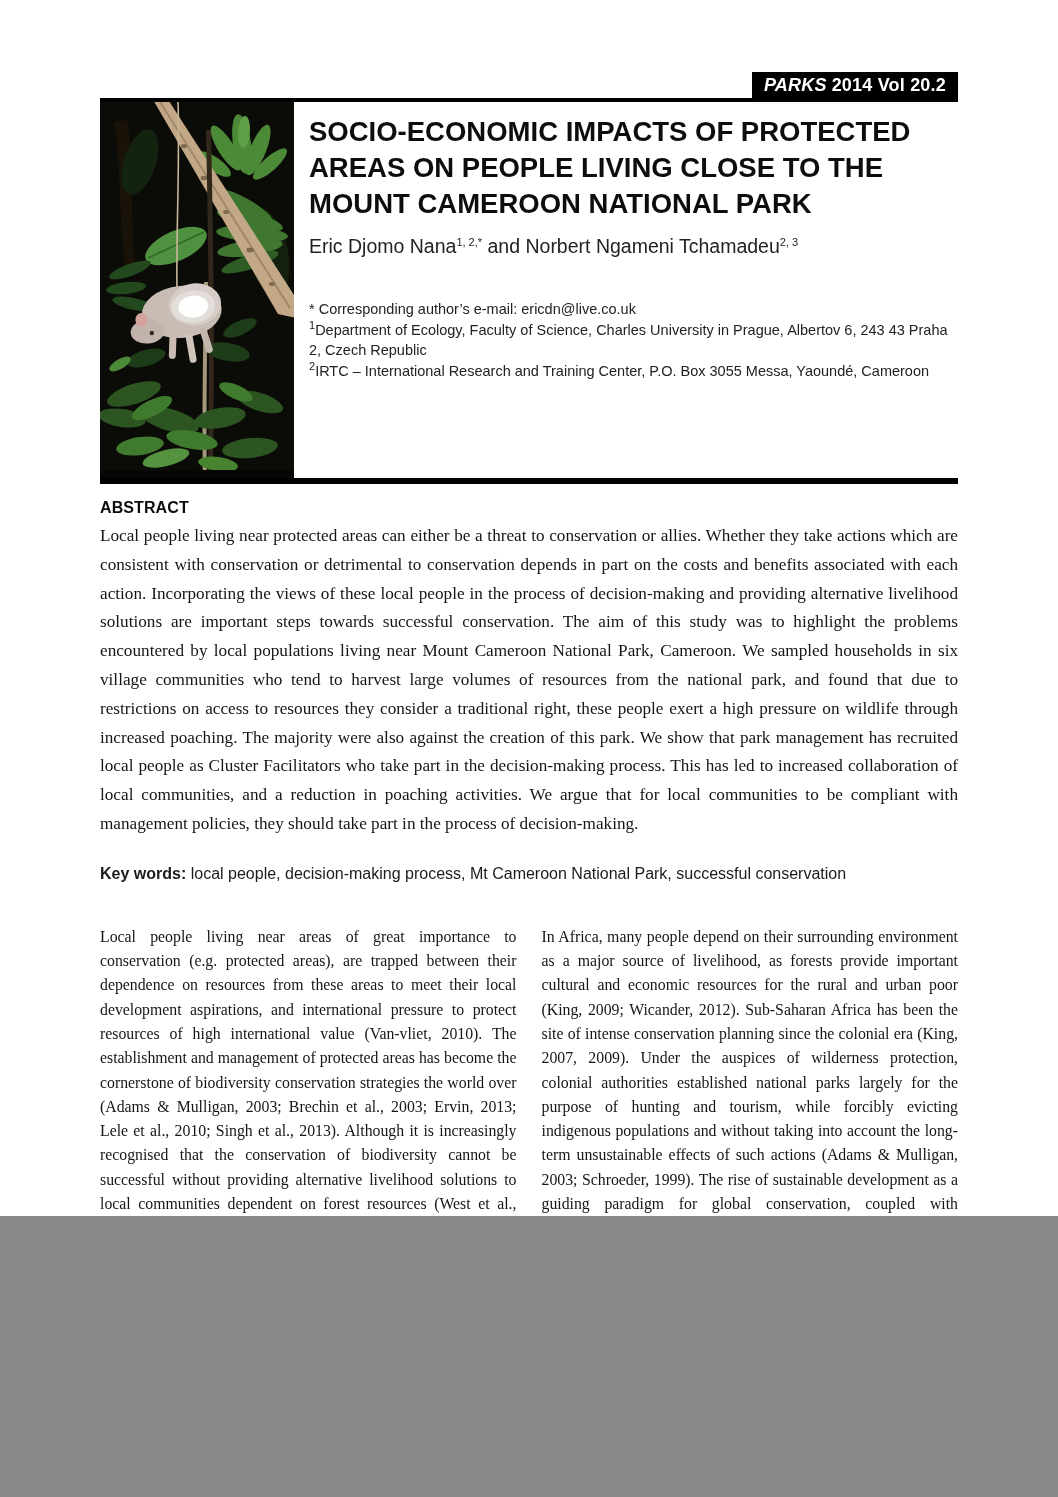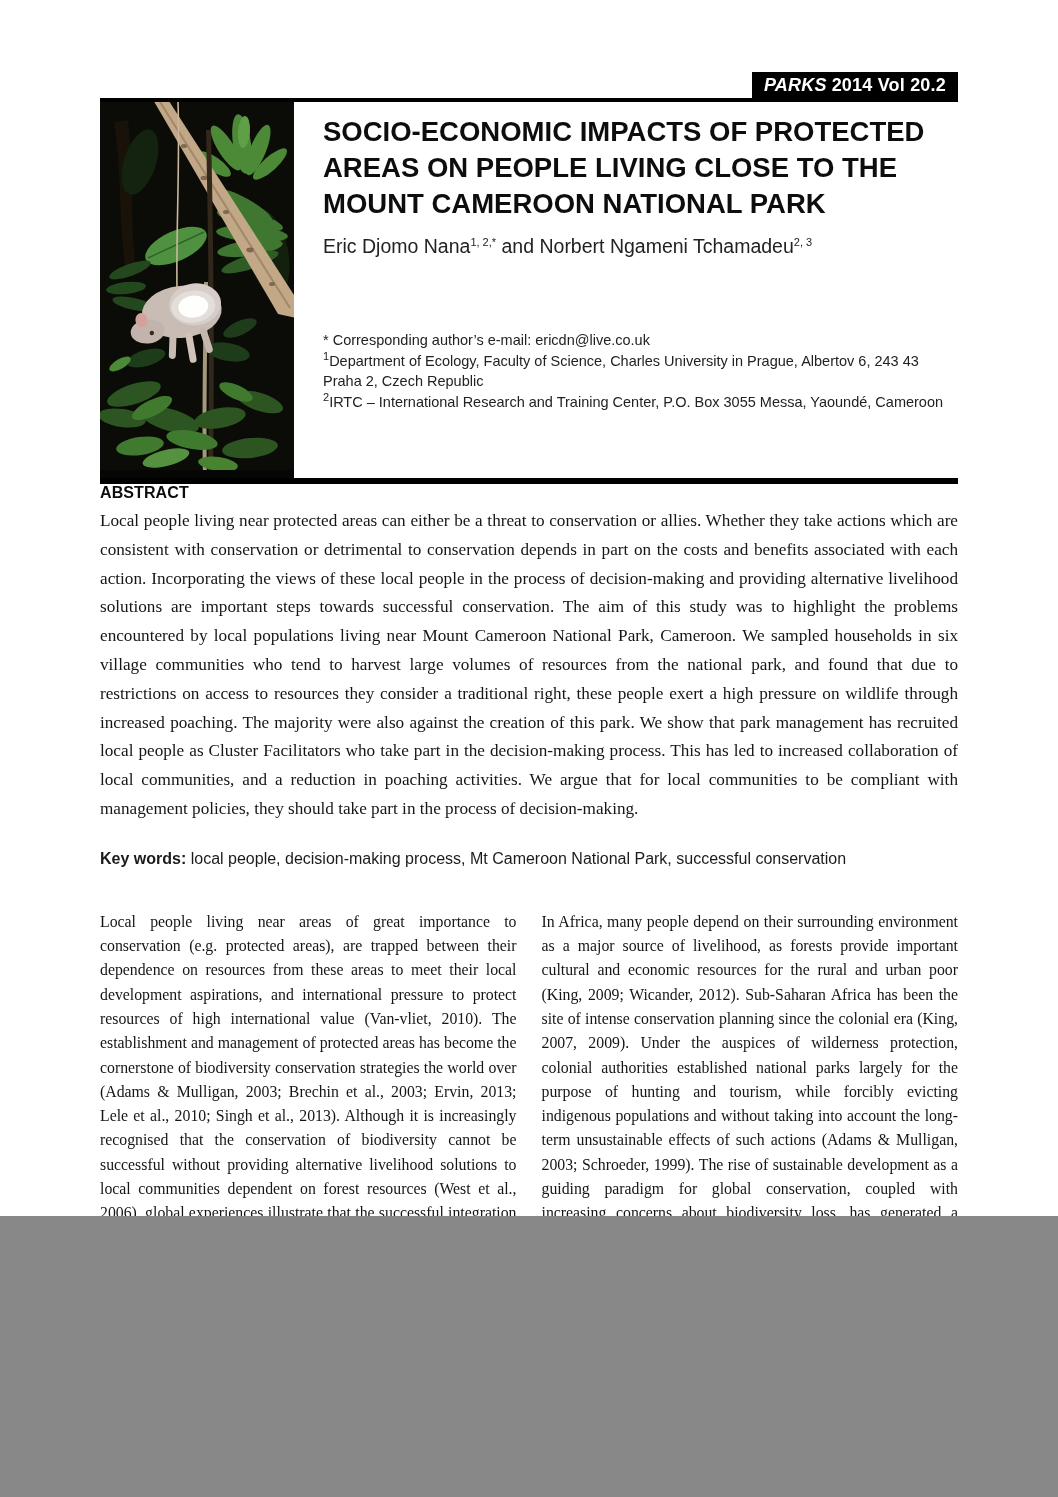--- a/index.html
+++ b/index.html
@@ -24,35 +24,35 @@
     padding:0 12px; min-width:192px;
     text-align:center; letter-spacing:.2px;
   }
   .banner .jname { font-style:italic; margin-right:5px; }
   .top-rule { height:4px; background:#000; }
 
   
   .header-sec { display:flex; }
   .photo-wrap { width:194px; height:376px; flex:0 0 194px; background:#000; }
   .photo-wrap svg { display:block; width:194px; height:376px; }
-  .header-text { flex:1; padding-left:29px; }
+  .header-text { flex:1; padding-left:15px; }
   .article-title {
     margin-top:12px; max-width:630px;
     font-size:27.5px; font-weight:bold; line-height:36px; color:#0d0d0d;
   }
   .authors { margin-top:13px; font-size:19.5px; color:#222; }
   .authors sup, .affil sup { font-size:11px; vertical-align:super; line-height:0; }
-  .affils { margin-top:72px; max-width:640px; font-size:14.5px; line-height:20.5px; color:#222; }
+  .affils { margin-top:41px; max-width:640px; font-size:14.5px; line-height:20.5px; color:#222; }
 
   
   .thick-bar { height:6px; background:#000; }
 
   
   .sec-heading { font-size:16px; font-weight:bold; color:#0d0d0d; letter-spacing:.1px; }
-  .abstract-head { }
+  .abstract-head { margin-top:15px; }
   .abstract-body {
     margin-top:5px;
     font-family:"Liberation Serif", serif;
     font-size:17.2px; line-height:28.8px;
     text-align:justify; color:#151515;
   }
   .keywords { margin-top:26px; font-size:16px; }
   .keywords .kw-label { font-weight:bold; }
 
   

